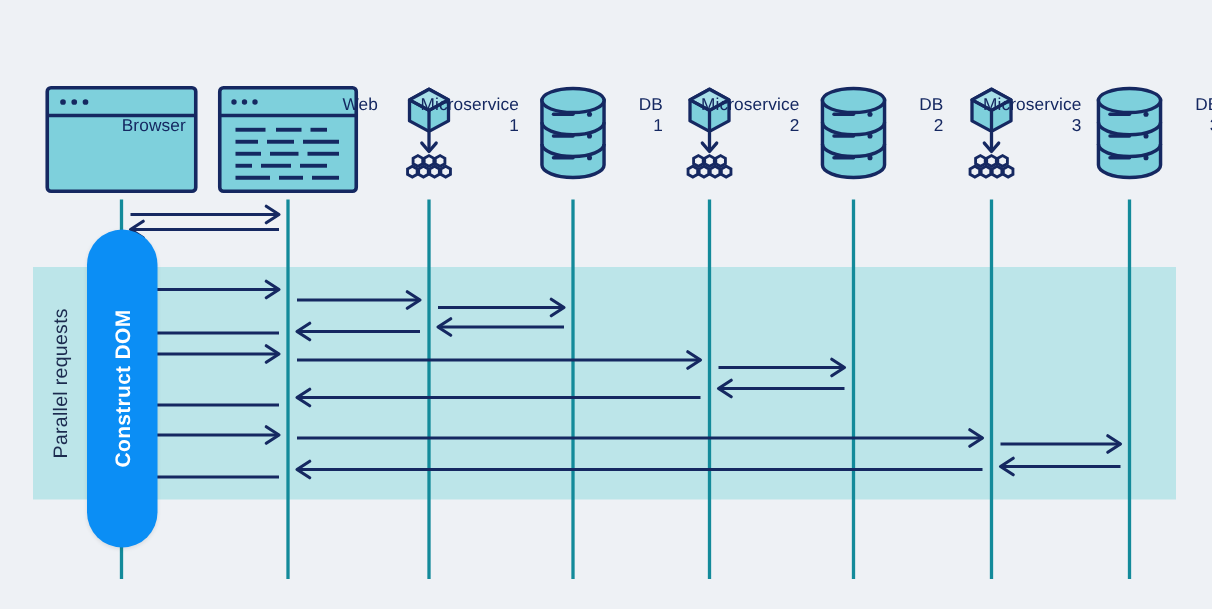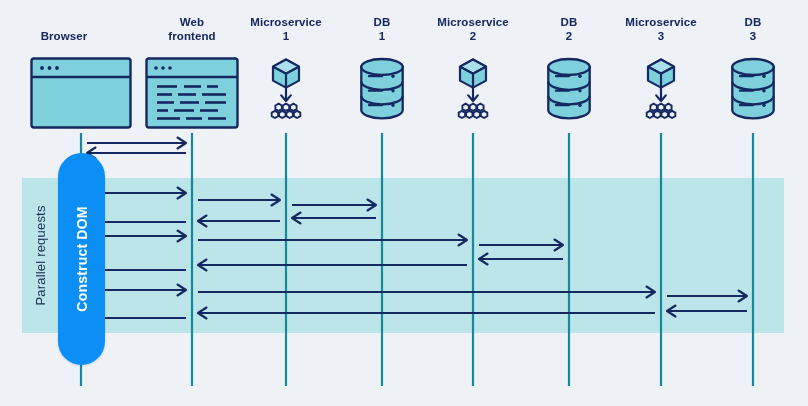--- a/index.html
+++ b/index.html
@@ -18,27 +18,28 @@
     background: #eef1f5;
   }
   svg#diagram {
     position: absolute;
     left: 0; top: 0;
     width: 808px; height: 406px;
     display: block;
   }
   .col-label {
     position: absolute;
-    text-align: center;
-    font-weight: bold;
+    text-align: right;
+    font-weight: normal;
     font-size: 11.5px;
     line-height: 14px;
     color: #152861;
     white-space: pre-line;
     letter-spacing: 0.1px;
+    margin-top: 48px;
   }
   .activation-bar {
     position: absolute;
     background: #0b8ef5;
     border-radius: 24px;
     box-shadow: 0 1px 3px rgba(0,0,0,0.10);
     display: flex;
     align-items: center;
     justify-content: center;
   }
@@ -252,21 +253,21 @@
         </g>
         <g>
           <line x1="186" x2="87" y1="318" y2="318" stroke="#152861" stroke-width="2.1"></line>
           <polyline points="95.5,312.5 87,318 95.5,323.5" fill="none" stroke="#152861" stroke-width="2.1" stroke-linecap="round" stroke-linejoin="round"></polyline>
         </g>
       </g>
   </svg>
 
   <div id="labels">
       <div class="col-label" style="left: 4px; width: 120px; top: 29px;"><div>Browser</div></div>
-      <div class="col-label" style="left: 132px; width: 120px; top: 15px;"><div>Web</div><div>frontend</div></div>
+      <div class="col-label" style="left: 132px; width: 120px; top: 15px;"><div>Web</div></div>
       <div class="col-label" style="left: 226px; width: 120px; top: 15px;"><div>Microservice</div><div>1</div></div>
       <div class="col-label" style="left: 322px; width: 120px; top: 15px;"><div>DB</div><div>1</div></div>
       <div class="col-label" style="left: 413px; width: 120px; top: 15px;"><div>Microservice</div><div>2</div></div>
       <div class="col-label" style="left: 509px; width: 120px; top: 15px;"><div>DB</div><div>2</div></div>
       <div class="col-label" style="left: 601px; width: 120px; top: 15px;"><div>Microservice</div><div>3</div></div>
       <div class="col-label" style="left: 693px; width: 120px; top: 15px;"><div>DB</div><div>3</div></div>
     </div>
 
   <div class="band-label" id="band-label-box" style="left: 22px; top: 178px; width: 36px; height: 155px;">
     <span>Parallel requests</span>

